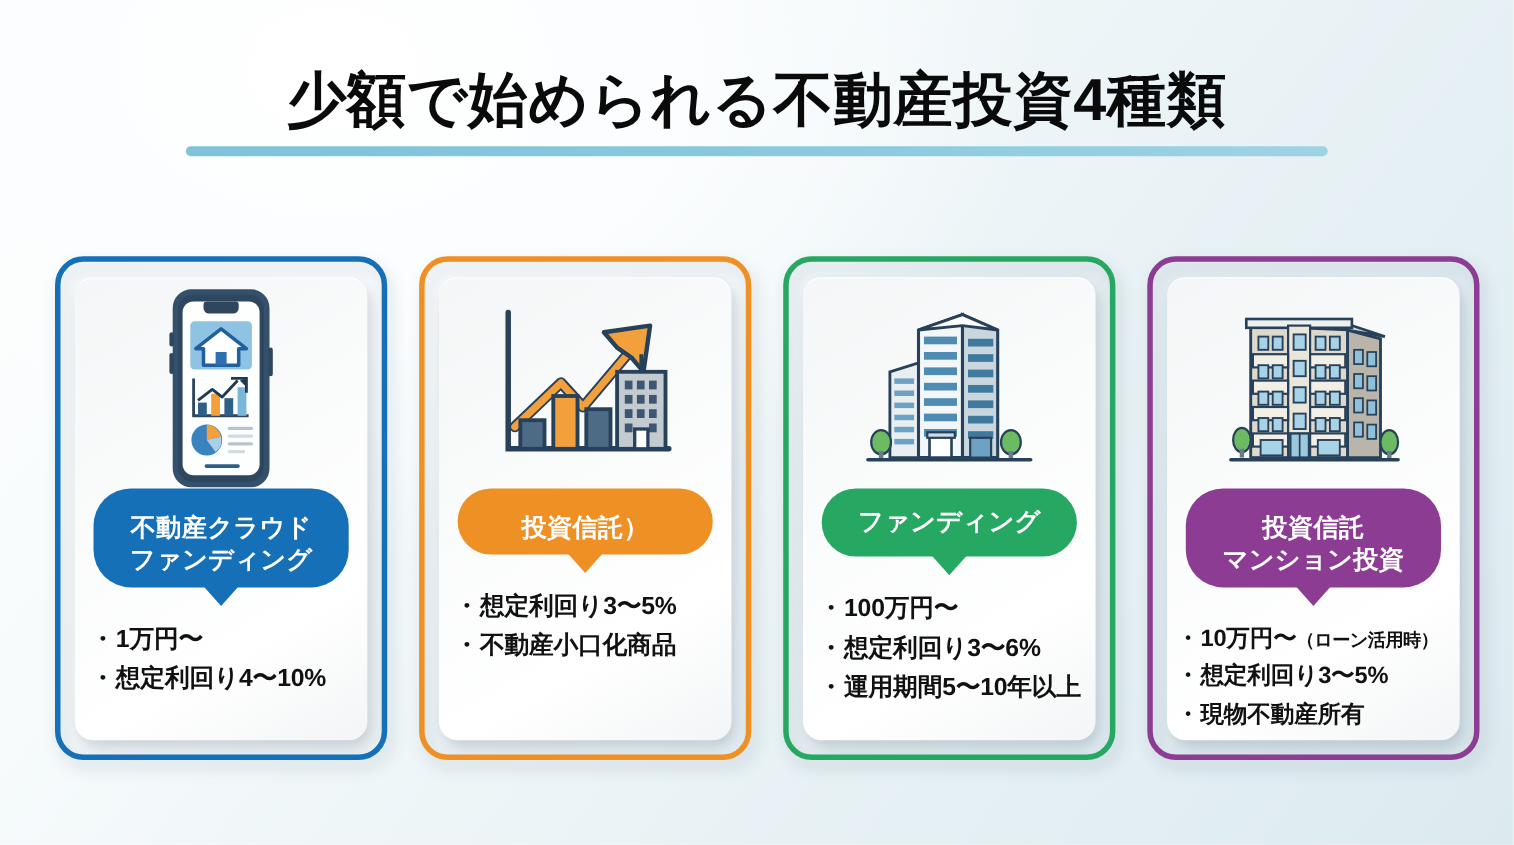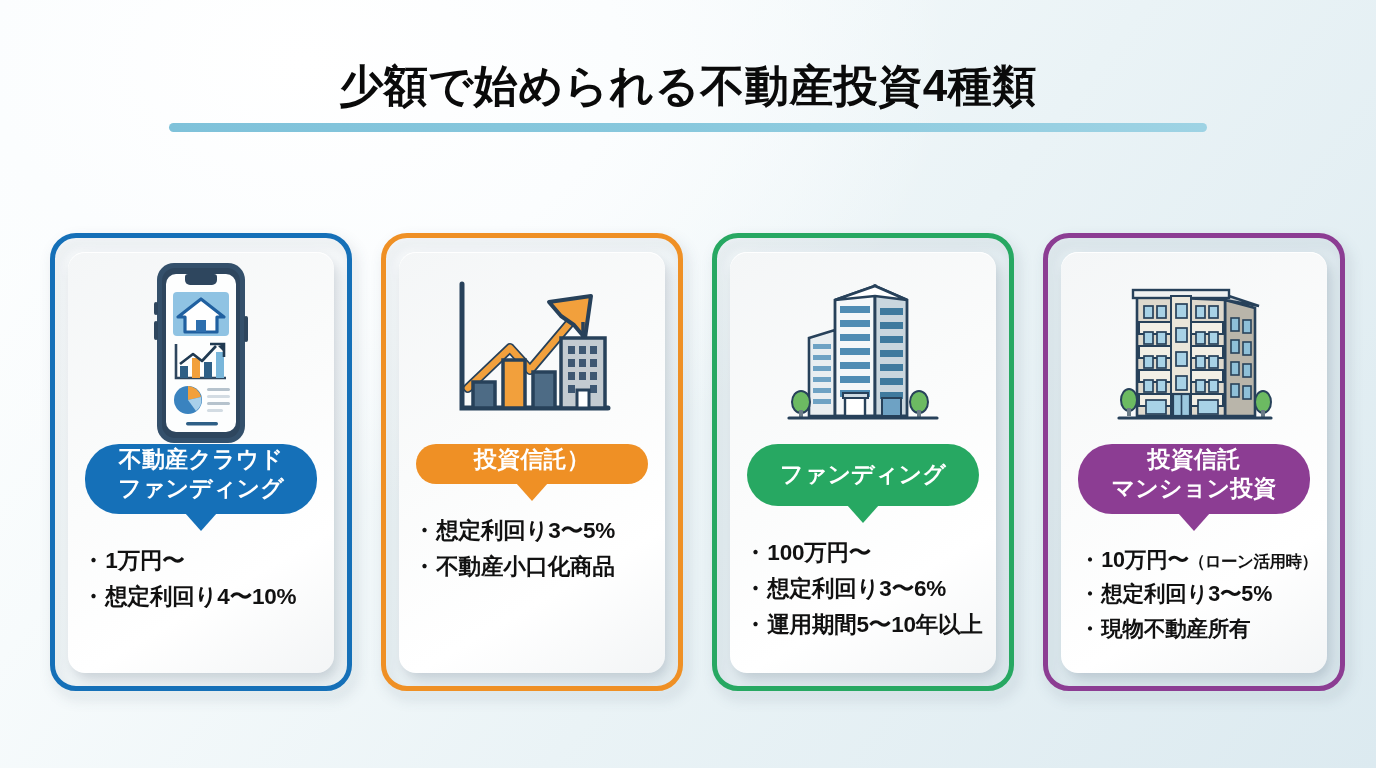--- a/index.html
+++ b/index.html
@@ -20,21 +20,21 @@
 
   
   #title-block {
     position: absolute;
     top: 62px;
     left: 0;
     width: 1376px;
     text-align: center;
   }
   #page-title {
-    font-size: 44px;
+    font-size: 54px;
     font-weight: 700;
     letter-spacing: 0.5px;
     color: #0a0a0a;
     line-height: 1.08;
     white-space: nowrap;
   }
   #title-underline {
     margin: 13px auto 0;
     width: 1038px;
     height: 9px;
@@ -93,21 +93,21 @@
     position: relative;
     width: 100%;
     display: flex;
     justify-content: center;
     margin-top: -4px;
   }
   .badge {
     background: var(--accent);
     color: #ffffff;
     border-radius: 34px;
-    padding: 1px 18px 10px;
+    padding: 21px 18px 10px;
     min-width: 232px;
     text-align: center;
     font-size: 23px;
     font-weight: 700;
     line-height: 1.28;
     letter-spacing: 0.2px;
     position: relative;
   }
   .badge.one-line { padding: 16px 18px 17px; }
   .badge-tail {
@@ -140,21 +140,21 @@
     letter-spacing: -0.2px;
   }
   .bullet .dot { margin-right: 1px; }
   .bullet .note { font-size: 16.5px; letter-spacing: -0.5px; }
 
   .card-1 { --accent: #1570b8; }
   .card-2 { --accent: #ef9025; }
   .card-3 { --accent: #27a862; }
   .card-4 { --accent: #8c3d93; }
 
-  .card-4 .bullets { padding-left: 18px; }
+  .card-4 .bullets { padding-left: 8px; }
   .card-4 .bullet { font-size: 21.5px; }
 </style>
 </head>
 <body>
 
 <div id="title-block">
   <div id="page-title">少額で始められる不動産投資4種類</div>
   <div id="title-underline"></div>
 </div>
 

